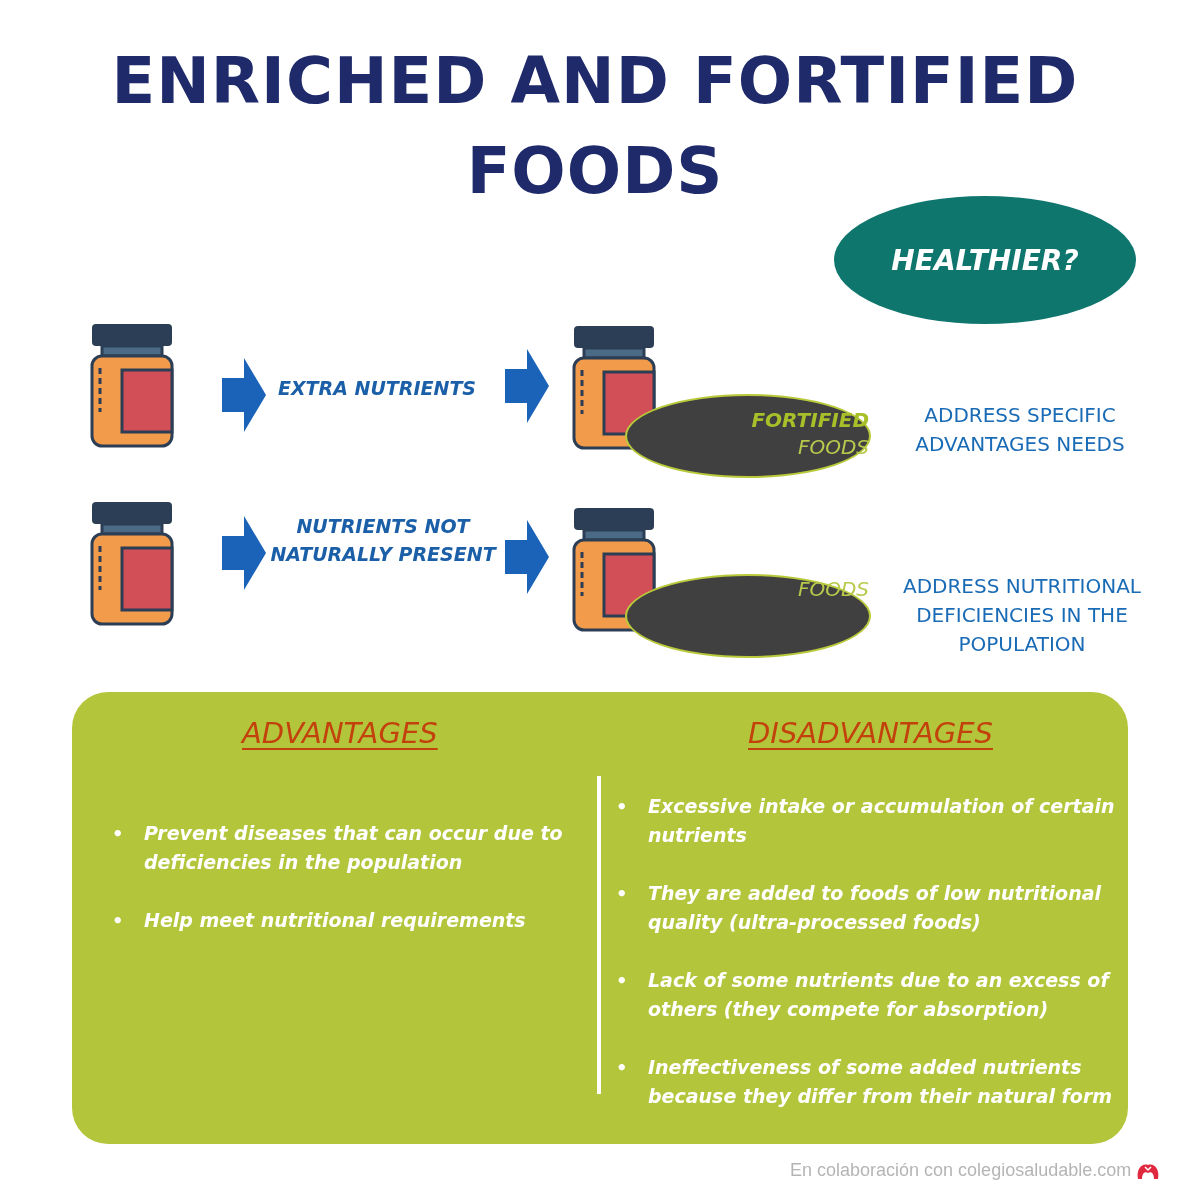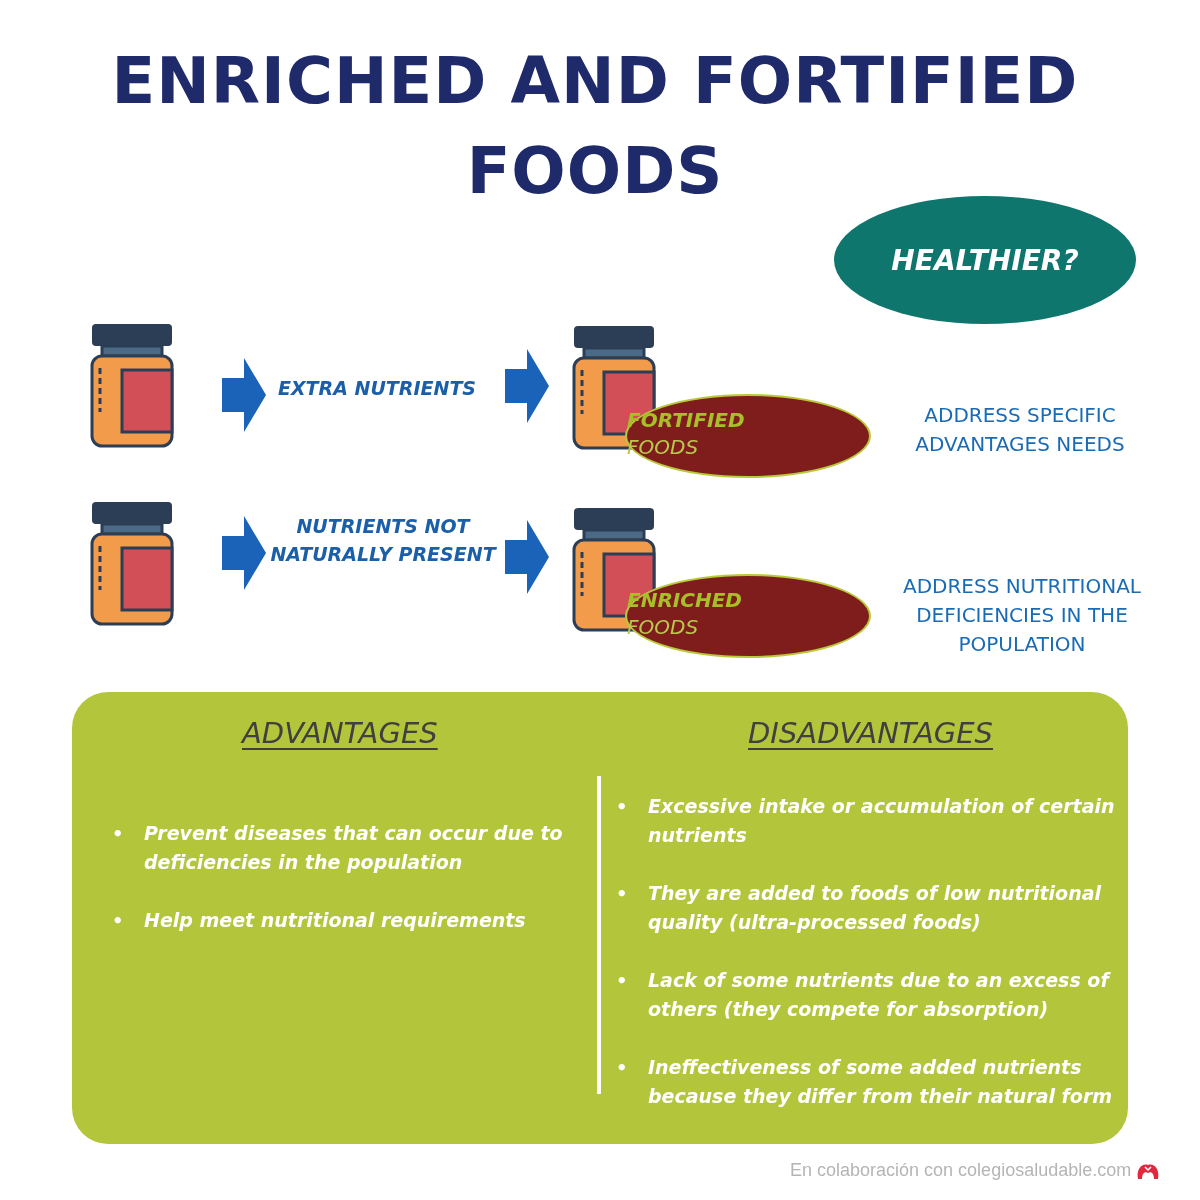--- a/index.html
+++ b/index.html
@@ -4,26 +4,26 @@
 <style>
   html,body{margin:0;padding:0;}
   body{width:1200px;height:1200px;background:#ffffff;position:relative;overflow:hidden;font-family:"DejaVu Sans",sans-serif;}
   .title{position:absolute;left:0;width:1190px;text-align:center;color:#1f2a6b;font-weight:bold;font-size:64px;letter-spacing:1px;font-family:"DejaVu Sans",sans-serif;}
   .t1{top:44px;}
   .t2{top:134px;}
   .healthier{position:absolute;left:834px;top:196px;width:302px;height:128px;border-radius:50%;background:#0f766e;color:#fff;display:flex;align-items:center;justify-content:center;font-weight:bold;font-style:italic;font-size:28px;}
   .jar{position:absolute;width:84px;height:126px;}
   .arrow{position:absolute;width:44px;height:74px;}
   .mid-label{position:absolute;color:#1a5fa8;font-weight:bold;font-style:italic;font-size:19px;text-align:center;line-height:28px;}
-  .oval{position:absolute;width:242px;height:80px;border:2px solid #b8c93a;border-radius:50%;background:#7f1d1d;text-align:left;}
+  .oval{position:absolute;width:242px;height:80px;border:2px solid #b8c93a;border-radius:50%;background:#404040;text-align:right;}
   .oval .a{display:block;margin-top:10px;color:#a8bf2a;font-weight:bold;font-style:italic;font-size:20px;line-height:28px;}
   .oval .b{display:block;color:#b9c94c;font-style:italic;font-size:20px;line-height:26px;}
   .purpose{position:absolute;color:#1a6bb6;font-size:20px;text-align:center;line-height:29px;}
   .box{position:absolute;left:72px;top:692px;width:1056px;height:452px;background:#b3c63b;border-radius:36px;}
-  .colhead{position:absolute;color:#404040;font-style:italic;font-size:29px;text-decoration:underline;text-underline-offset:5px;text-decoration-thickness:2px;}
+  .colhead{position:absolute;color:#c2410c;font-style:italic;font-size:29px;text-decoration:underline;text-underline-offset:5px;text-decoration-thickness:2px;}
   .divider{position:absolute;left:597px;top:776px;width:4px;height:318px;background:#fff;}
   ul.list{position:absolute;margin:0;padding:0;list-style:none;color:#fff;font-style:italic;font-weight:bold;font-size:19px;line-height:29px;}
   ul.list li{position:relative;padding-left:32px;margin-bottom:29px;}
   ul.list li::before{content:"•";position:absolute;left:0;top:0;font-style:normal;font-size:18px;}
   .footer{position:absolute;left:790px;top:1160px;color:#b5b5b5;font-size:18px;font-family:"Liberation Sans",sans-serif;}
   .logo{position:absolute;left:1136px;top:1161px;width:24px;height:20px;}
 </style>
 </head>
 <body>
 
@@ -82,21 +82,20 @@
     <polygon points="0,20 22,20 22,0 44,37 22,74 22,54 0,54" fill="#1a63b8"></polygon>
   </svg>
 <svg class="jar" style="left:572px;top:506px;" viewBox="0 0 84 126">
   <rect x="2" y="2" width="80" height="22" rx="4" fill="#2c3e55"></rect>
   <rect x="12" y="24" width="60" height="10" fill="#4a6a86" stroke="#2c3e55" stroke-width="3"></rect>
   <rect x="2" y="34" width="80" height="90" rx="10" fill="#f29b4a" stroke="#2c3e55" stroke-width="3"></rect>
   <rect x="32" y="48" width="50" height="62" fill="#d24f57" stroke="#2c3e55" stroke-width="3"></rect>
   <line x1="10" y1="46" x2="10" y2="90" stroke="#2c3e55" stroke-width="3" stroke-dasharray="6 4"></line>
 </svg>
 <div class="oval" style="left:625px;top:574px;">
-  <span class="a">ENRICHED</span>
   <span class="b">FOODS</span>
 </div>
 <div class="purpose" style="left:880px;top:572px;width:284px;">
   <div>ADDRESS NUTRITIONAL</div>
   <div>DEFICIENCIES IN THE</div>
   <div>POPULATION</div>
 </div>
 
 <div class="box"></div>
 <div class="colhead" style="left:242px;top:716px;">ADVANTAGES</div>

